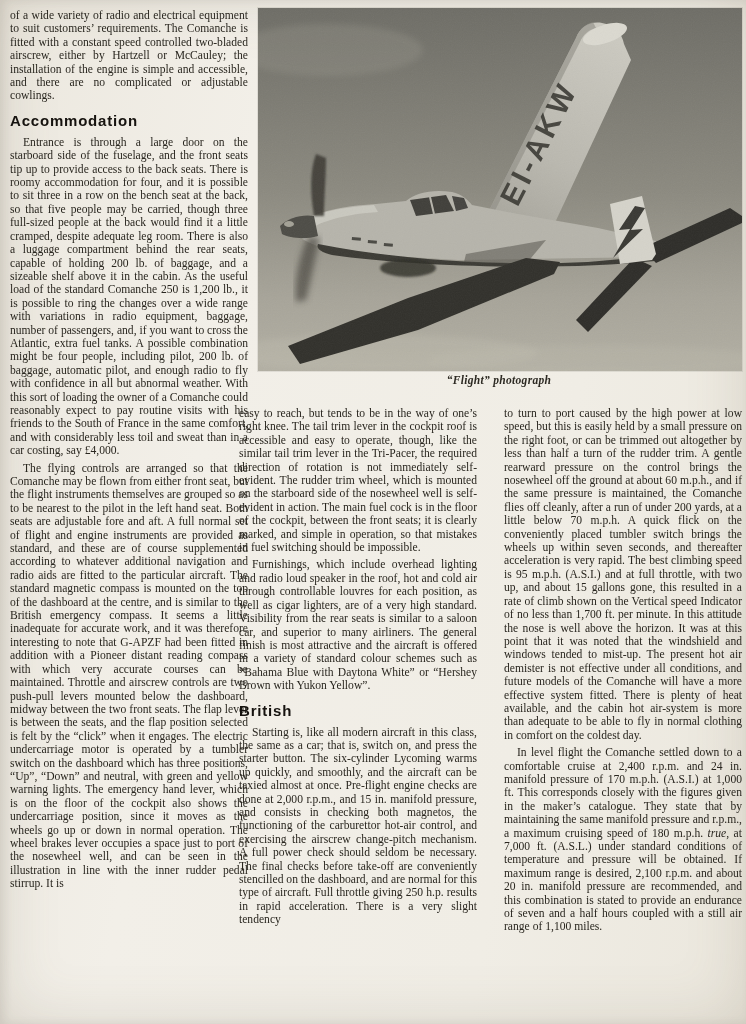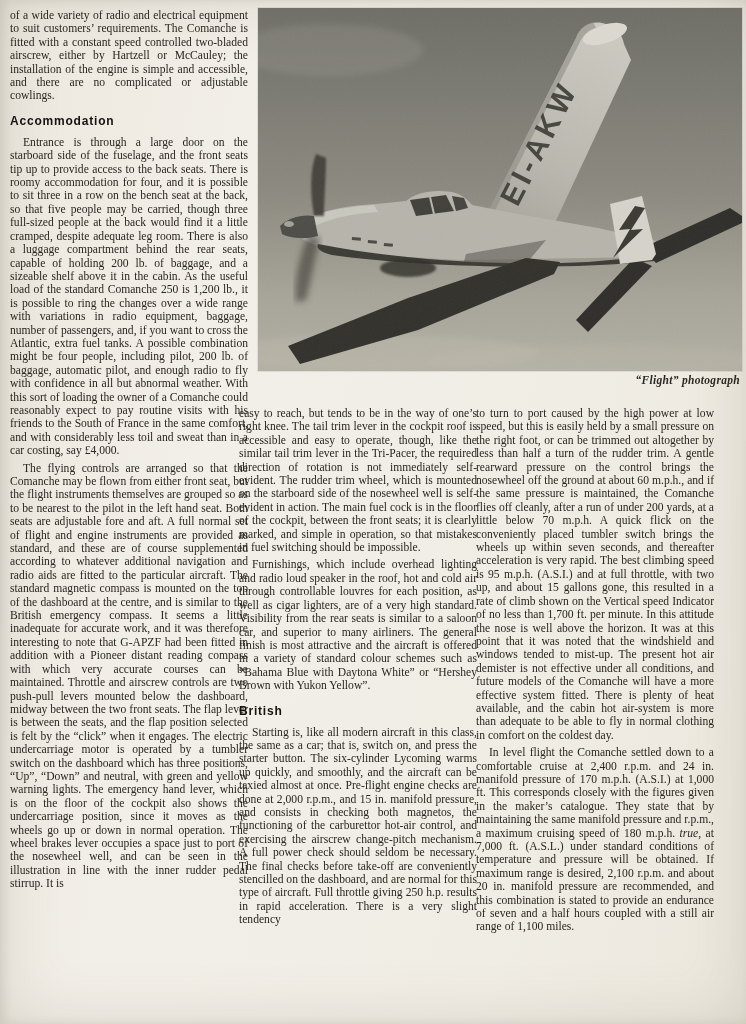--- a/index.html
+++ b/index.html
@@ -20,37 +20,37 @@
     font-size:11.6px;
     line-height:13.4px;
     text-align:justify;
   }
   .col p{margin:0;}
   .col p.indent{text-indent:13px;}
   .col p + p{margin-top:4px;}
   h2.section{
     font-family:"Liberation Sans", sans-serif;
     font-weight:bold;
-    font-size:12px;
+    font-size:15px;
     letter-spacing:0.8px;
     color:#16130f;
     margin:10px 0 7px 0;
     line-height:16px;
   }
   #col-left{left:10px;top:9px;}
   #col-mid{left:239px;top:407px;}
-  #col-right{left:476px;top:407px;}
+  #col-right{left:504px;top:407px;}
   #photo-wrap{
     position:absolute;left:258px;top:8px;width:484px;height:363px;
     box-shadow:0 0 0 1px rgba(60,55,45,0.10);
   }
   #photo-wrap svg{display:block;width:100%;height:100%;}
   #photo-caption{
     position:absolute;left:258px;top:374px;width:482px;
-    text-align:right;
+    text-align:center;
     font-family:"Liberation Serif", serif;
     font-style:italic;
     font-weight:bold;
     font-size:11.5px;
     letter-spacing:0.3px;
     color:#2c2922;
   }
 </style>
 </head>
 <body>

